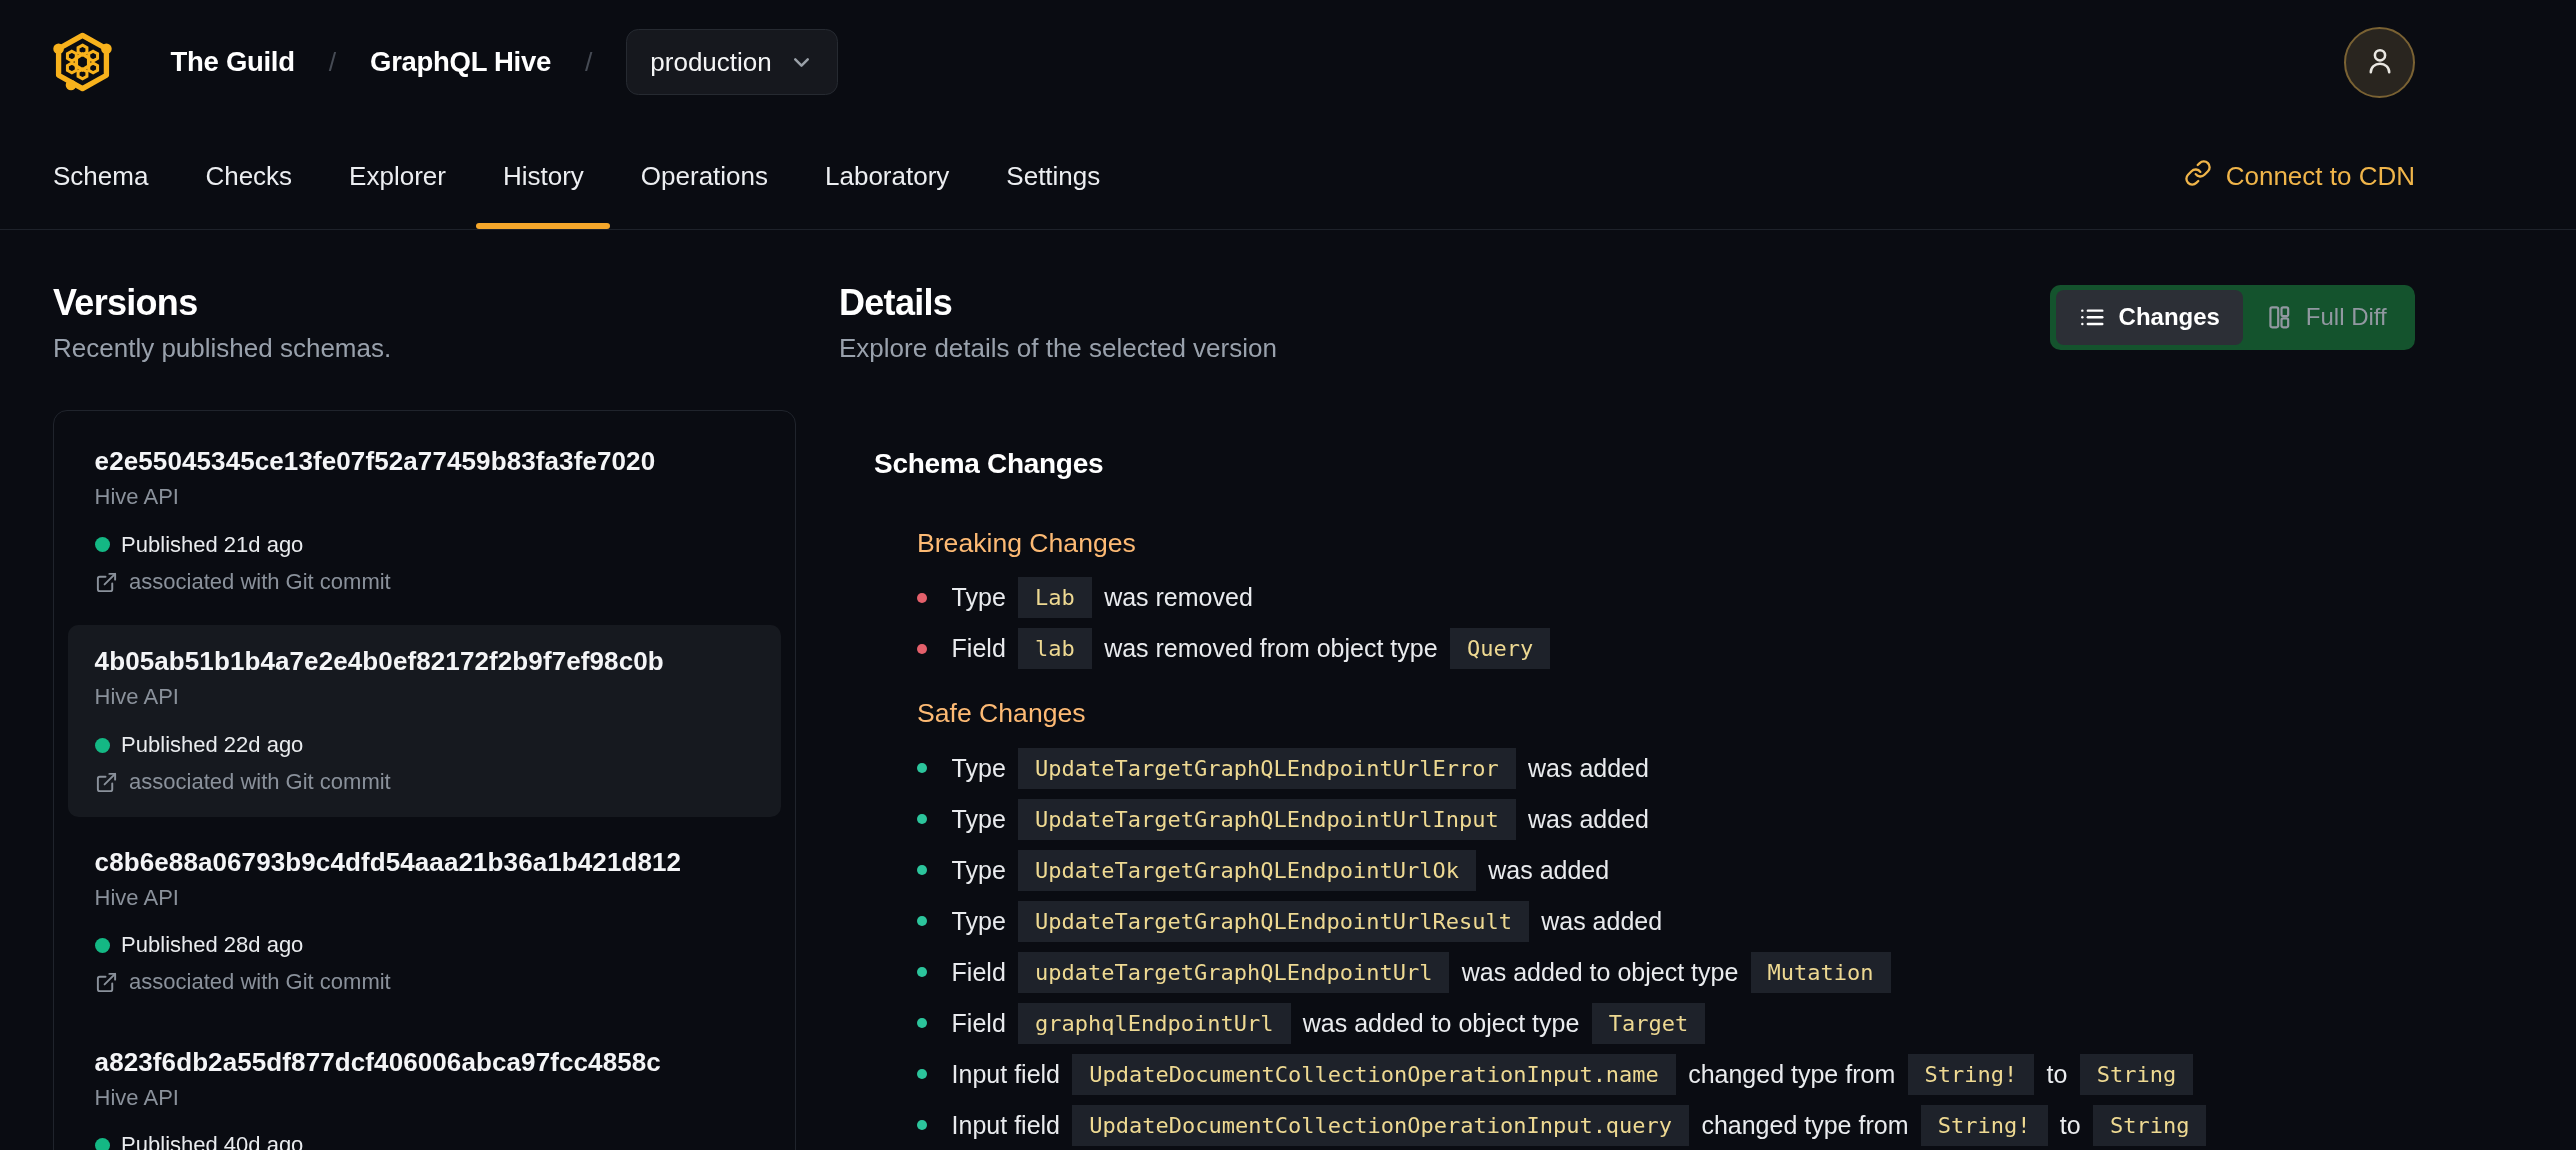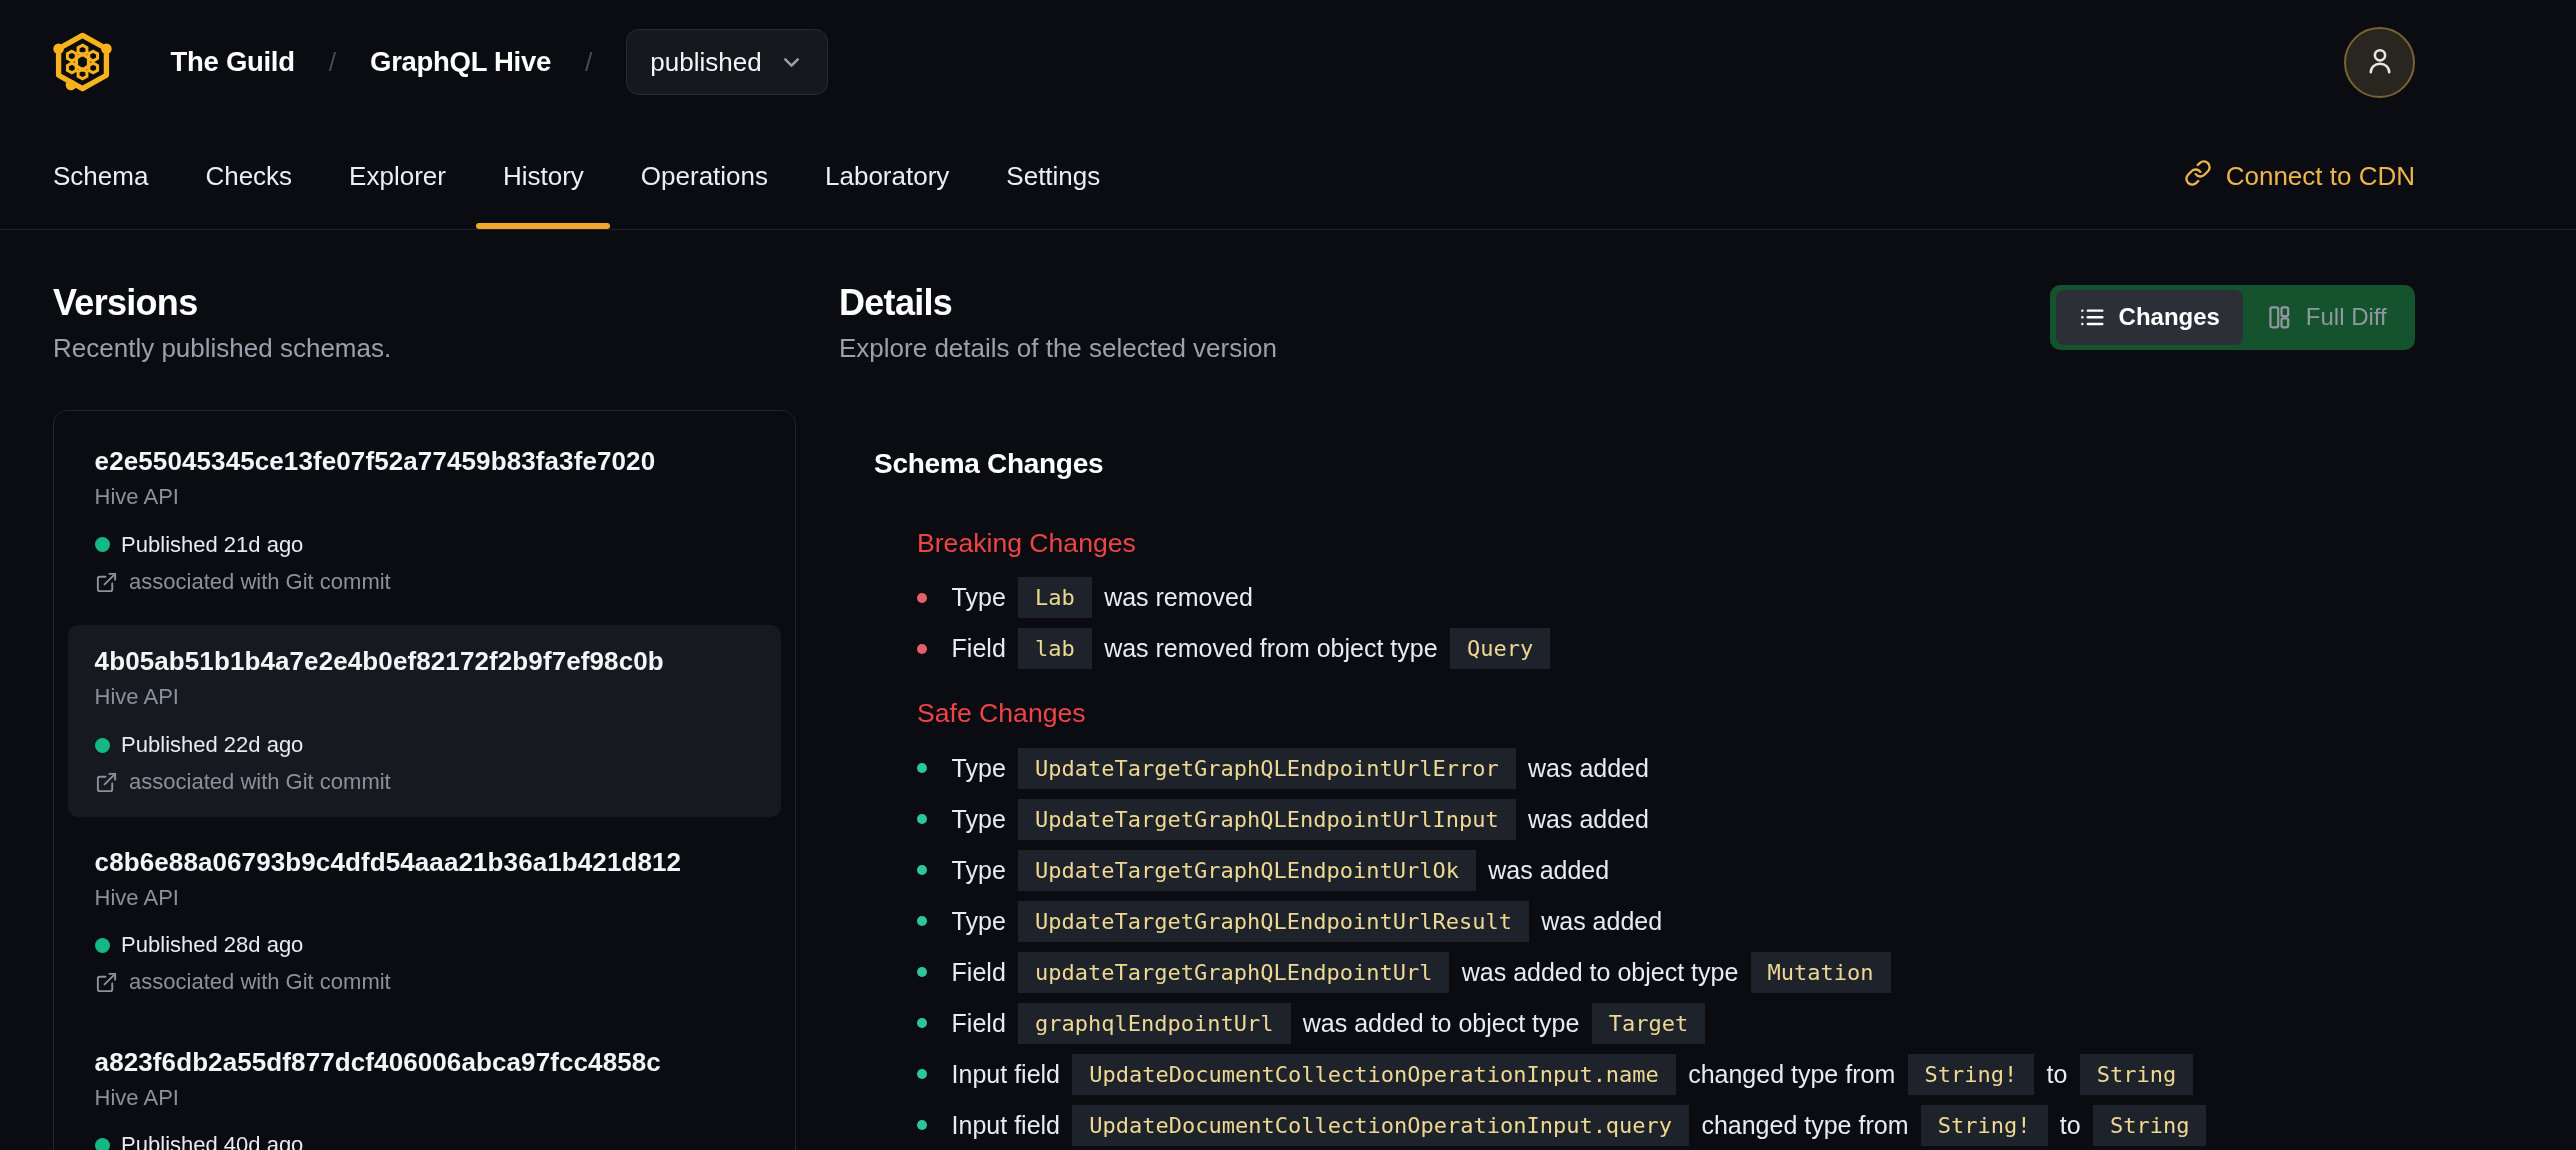--- a/index.html
+++ b/index.html
@@ -91,21 +91,21 @@
     border-radius:8px; font-size:24px; font-weight:500; color:#9298a1;
     cursor:pointer; white-space:nowrap;
   }
   .seg.active { background:#2c2f36; color:#ffffff; font-weight:600; }
   .seg-ic { display:flex; align-items:center; }
 
   .schema-title { margin-top:84px; margin-left:35px; font-size:28px; font-weight:700; color:#ffffff; letter-spacing:-0.3px; line-height:35px; }
   .sections { margin-left:78px; }
   .csection { margin-top:23px; }
   .csection:first-child { margin-top:46px; }
-  .cheading { font-size:26.6px; font-weight:500; color:#ef4444; line-height:33px; margin-bottom:12.4px; }
+  .cheading { font-size:26.6px; font-weight:500; color:#fdba74; line-height:33px; margin-bottom:12.4px; }
   .crow { min-height:51px; display:flex; align-items:center; }
   .bullet { width:9.8px; height:9.8px; border-radius:50%; margin-right:19.5px; flex:none; }
   .bullet.breaking { background:#e4606b; }
   .bullet.safe { background:#2cc59c; }
   .ctext { font-size:25px; color:#e9ebee; margin:0 5.3px; white-space:nowrap; }
   .ccode {
     font-family:"DejaVu Sans Mono", monospace;
     font-size:22px; color:#eed992; background:#1e222a;
     padding:8px 17px; border-radius:0; margin:0 7px; white-space:nowrap;
   }
@@ -136,21 +136,21 @@
           </g>
         </g>
       </svg>
     </span>
     <nav class="crumbs">
       <span class="crumb">The Guild</span>
       <span class="sep">/</span>
       <span class="crumb">GraphQL Hive</span>
       <span class="sep">/</span>
       <button class="target-select">
-        <span>published</span>
+        <span>production</span>
         <span class="chev">
           <svg width="25" height="25" viewBox="0 0 24 24" fill="none" stroke="#9aa0a8" stroke-width="2.4" stroke-linecap="round" stroke-linejoin="round">
               <polyline points="6 9 12 15 18 9"></polyline>
             </svg>
         </span>
       </button>
     </nav>
     <button class="avatar">
       <span>
         <svg width="34" height="34" viewBox="0 0 24 24" fill="none" stroke="#e9e7e2" stroke-width="1.8" stroke-linecap="round" stroke-linejoin="round">

